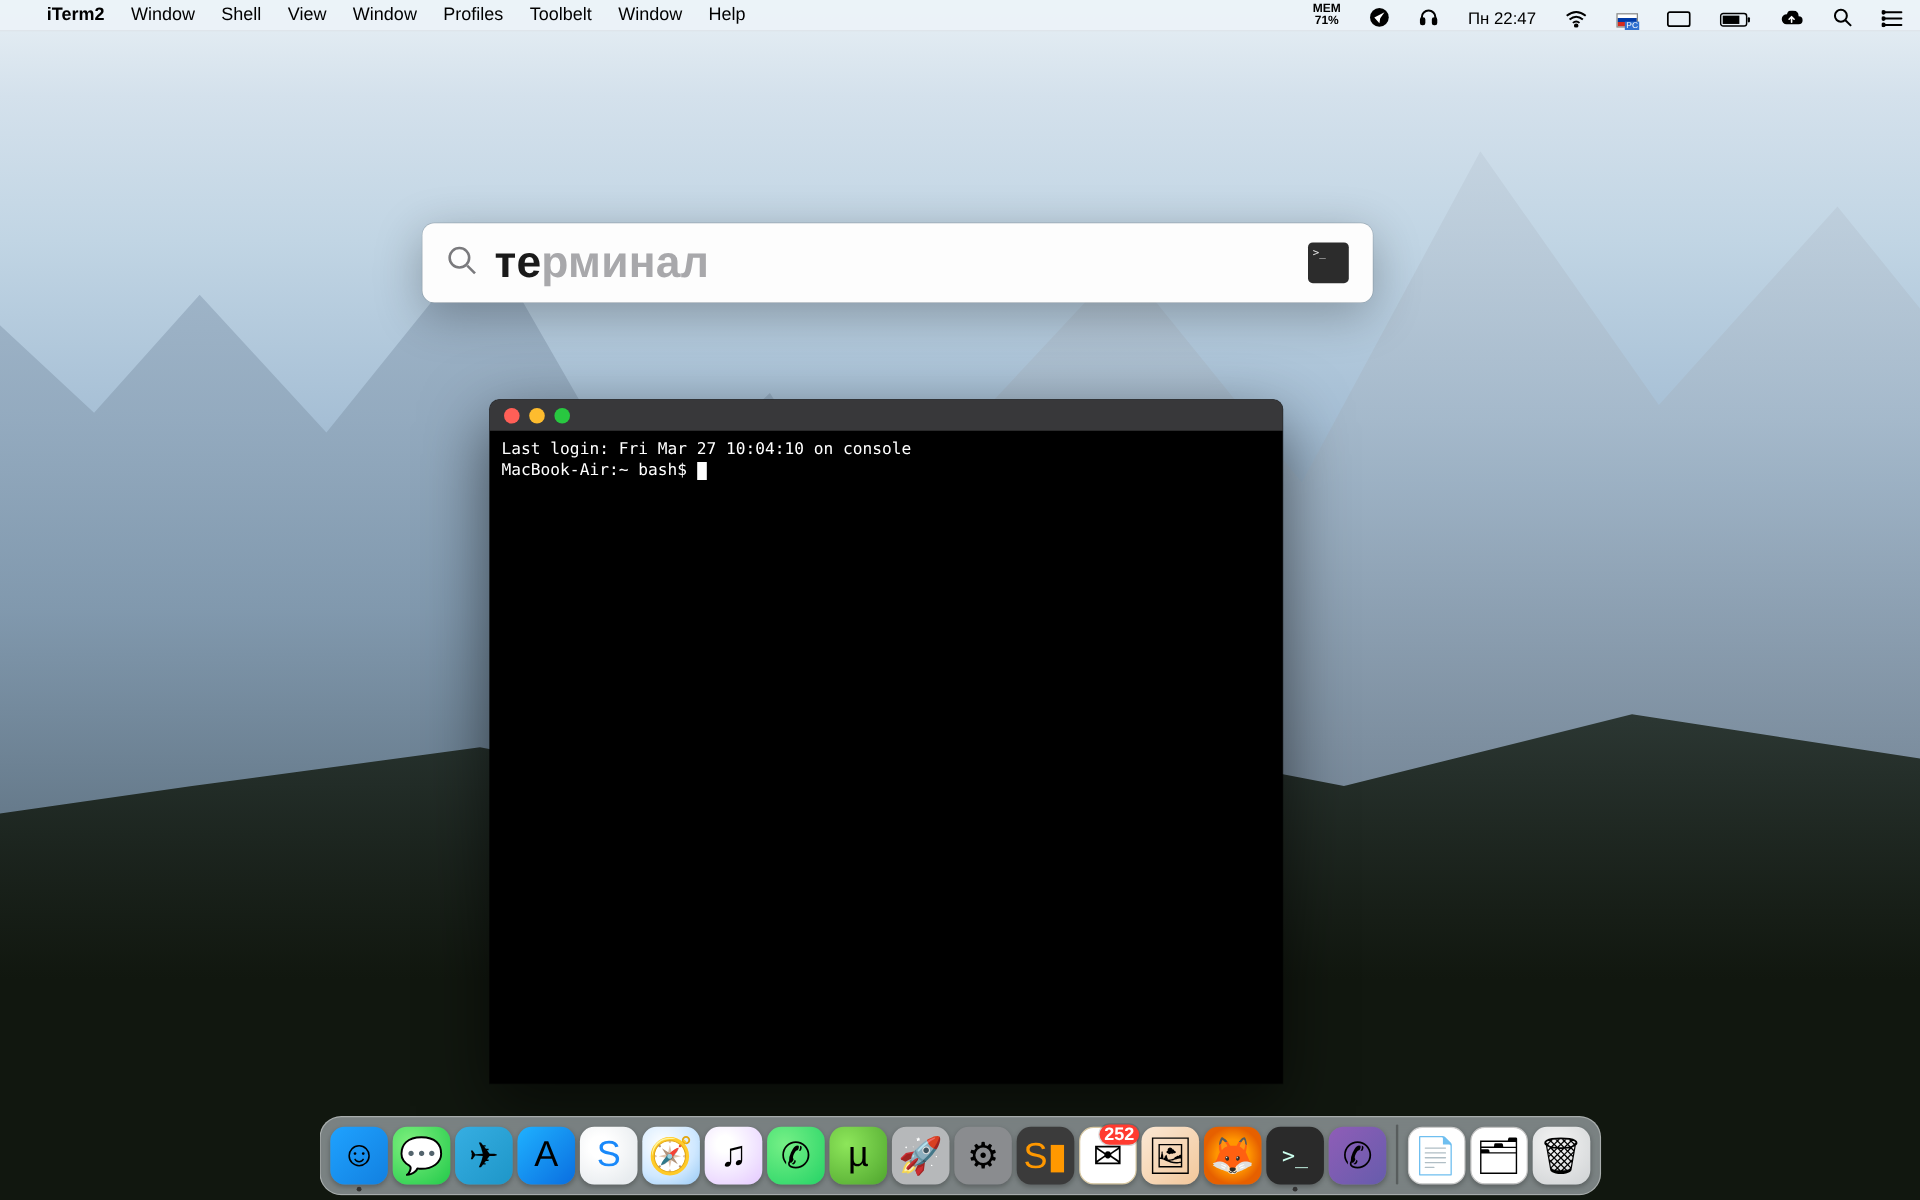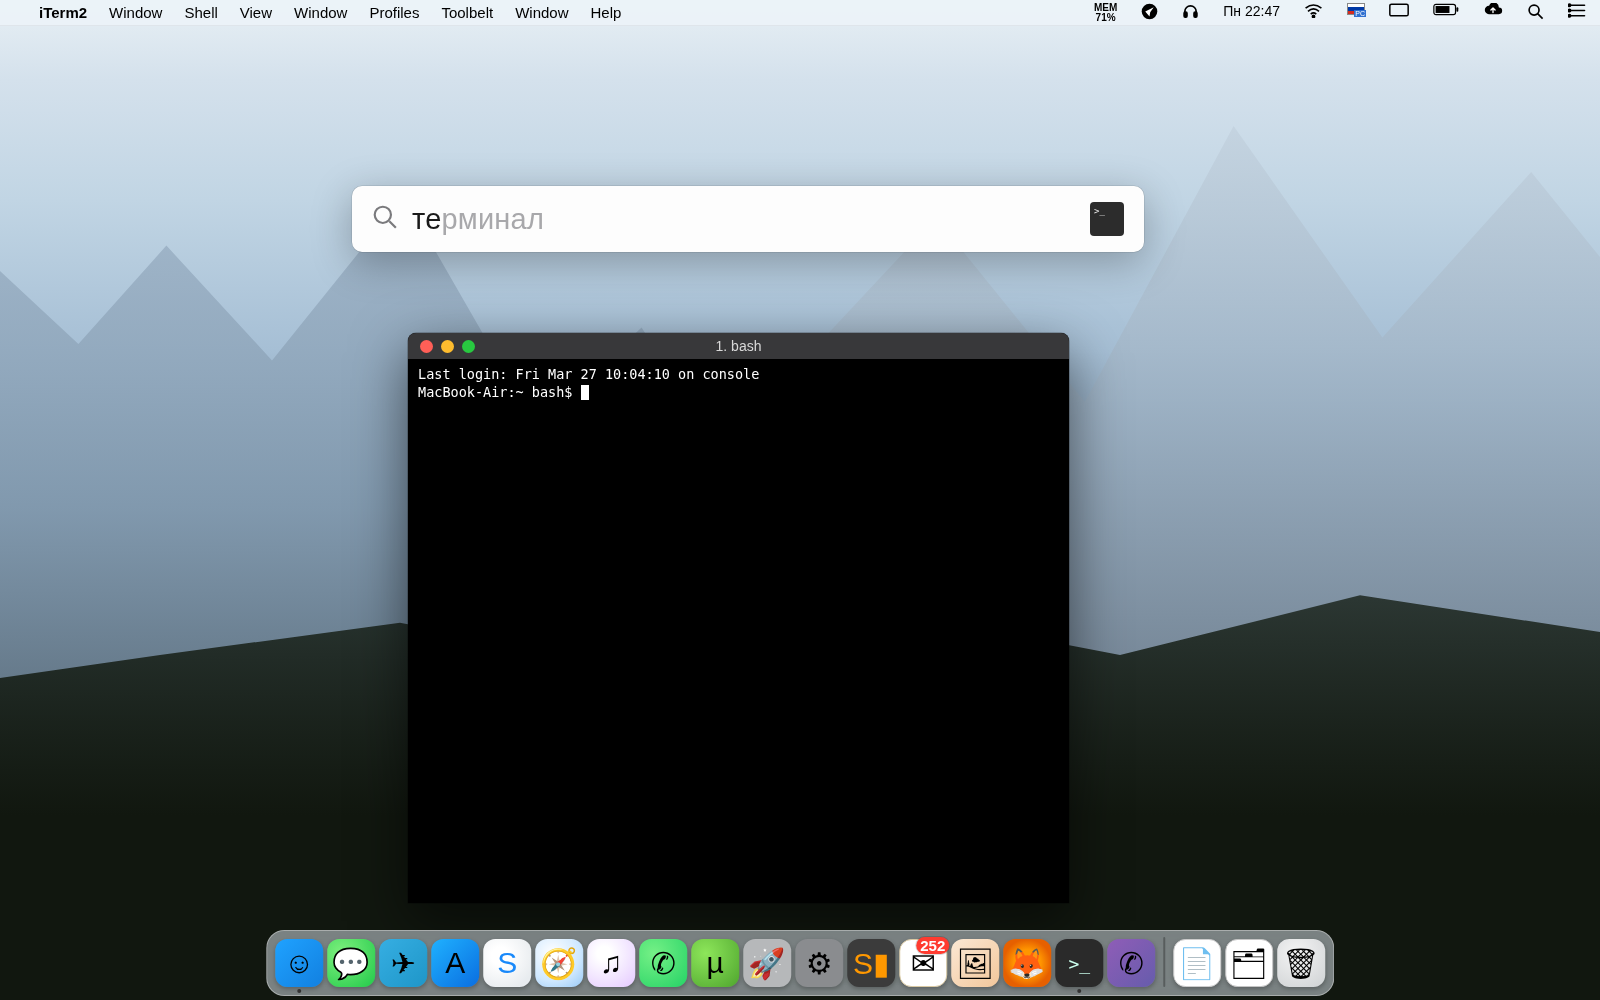--- a/index.html
+++ b/index.html
@@ -40,40 +40,40 @@
   background: rgba(235,242,248,.95);
   display: flex; align-items: center;
   font-size: 15px; color: #000;
   padding: 0 14px;
   border-bottom: 1px solid rgba(0,0,0,.05);
 }
 .menu-left { display: flex; align-items: center; gap: 0; }
 .apple-logo { font-size: 17px; margin-right: 14px; }
 .menu-item { padding: 0 11px; cursor: default; }
 .menu-item.app { font-weight: 700; }
-.menu-right { margin-left: auto; display: flex; align-items: flex-start; gap: 24px; font-size: 14px; }
+.menu-right { margin-left: auto; display: flex; align-items: flex-end; gap: 24px; font-size: 14px; }
 .mem-stat { font-size: 10px; line-height: 1; text-align: center; font-weight: 600; }
 .flag-ru {
   width: 18px; height: 12px; display: inline-block; position: relative;
   background: linear-gradient(to bottom, #fff 0 33%, #0039a6 33% 66%, #d52b1e 66% 100%);
   border: .5px solid #888;
 }
 .flag-sub { position: absolute; right: -2px; bottom: -3px; font-size: 7px; background: #3070d0; color: #fff; padding: 0 1px; }
 .status-ico { display: inline-flex; align-items: center; }
 
 
 .spotlight {
   position: absolute; top: 186px; left: 352px; width: 792px; height: 66px;
   background: #fdfdfd;
   border-radius: 10px;
   box-shadow: 0 10px 40px rgba(0,0,0,.28), 0 0 0 .5px rgba(0,0,0,.15);
   display: flex; align-items: center; padding: 0 20px;
 }
 .spotlight .mag { color: #888; margin-right: 14px; flex-shrink: 0; }
-.spotlight .text { font-size: 29px; font-weight: 400; letter-spacing: .2px; }
+.spotlight .text { font-size: 37px; font-weight: 700; letter-spacing: .2px; }
 .spotlight .text .typed { color: #1a1a1a; }
 .spotlight .text .rest { color: #a8a8ab; }
 .spotlight .result-ico {
   margin-left: auto; width: 34px; height: 34px; background: #2c2c2c;
   border-radius: 4px; display: flex; align-items: flex-start; justify-content: flex-start;
   padding: 4px; color: #e8e8e8; font-family: monospace; font-size: 9px;
 }
 
 
 .terminal {
@@ -263,21 +263,20 @@
   <span class="result-ico">&gt;_</span>
 </div>
 
 <div class="terminal">
   <div class="term-titlebar">
     <div class="traffic">
       <div class="dot close"></div>
       <div class="dot min"></div>
       <div class="dot max"></div>
     </div>
-    <div class="term-title">1. bash</div>
   </div>
   <div class="term-body"><span>Last login: Fri Mar 27 10:04:10 on console</span>
 <span>MacBook-Air:~ bash$ </span><span class="cursor"></span></div>
 </div>
 
 <div class="dock-wrap">
   <div class="dock">
     <div class="dock-item di-finder">☺<div class="running-dot"></div></div>
       <div class="dock-item di-messages">💬</div>
       <div class="dock-item di-telegram">✈</div>

